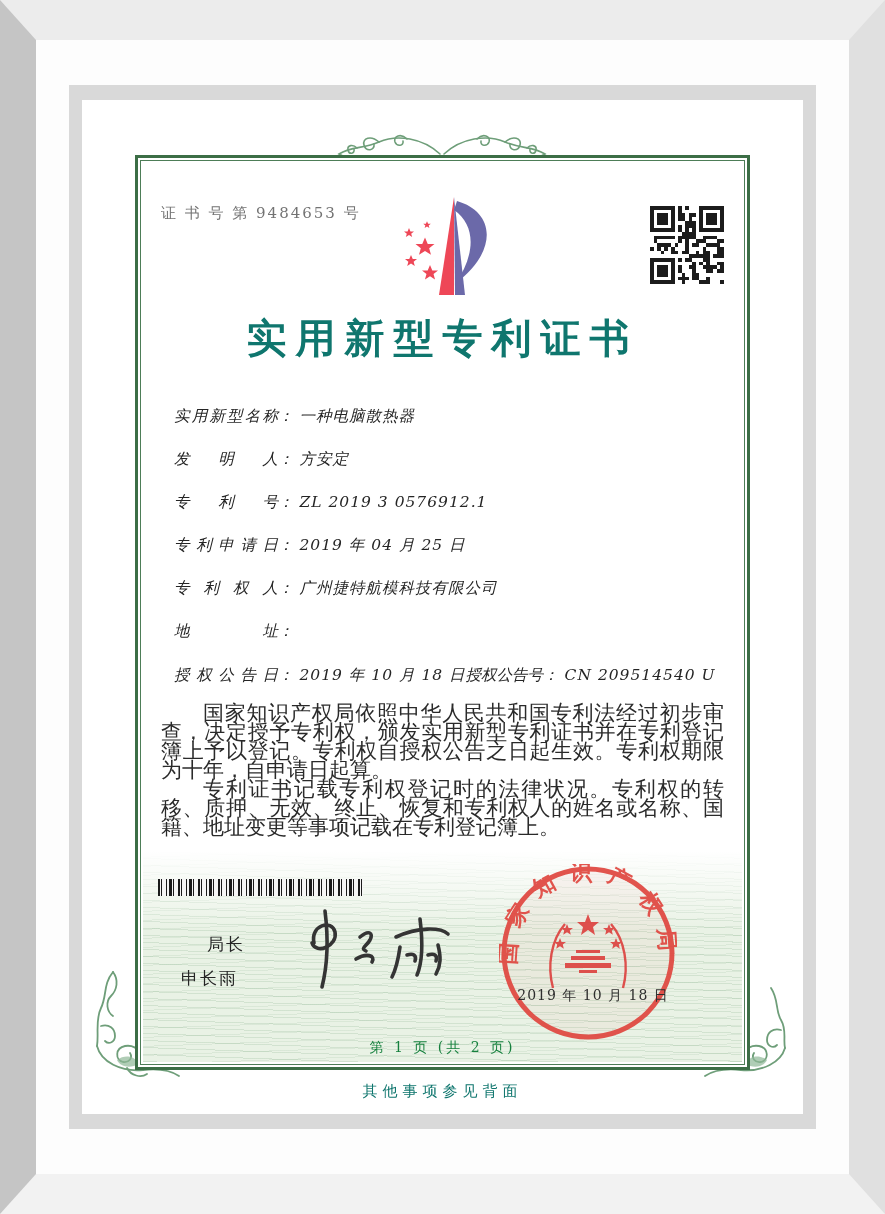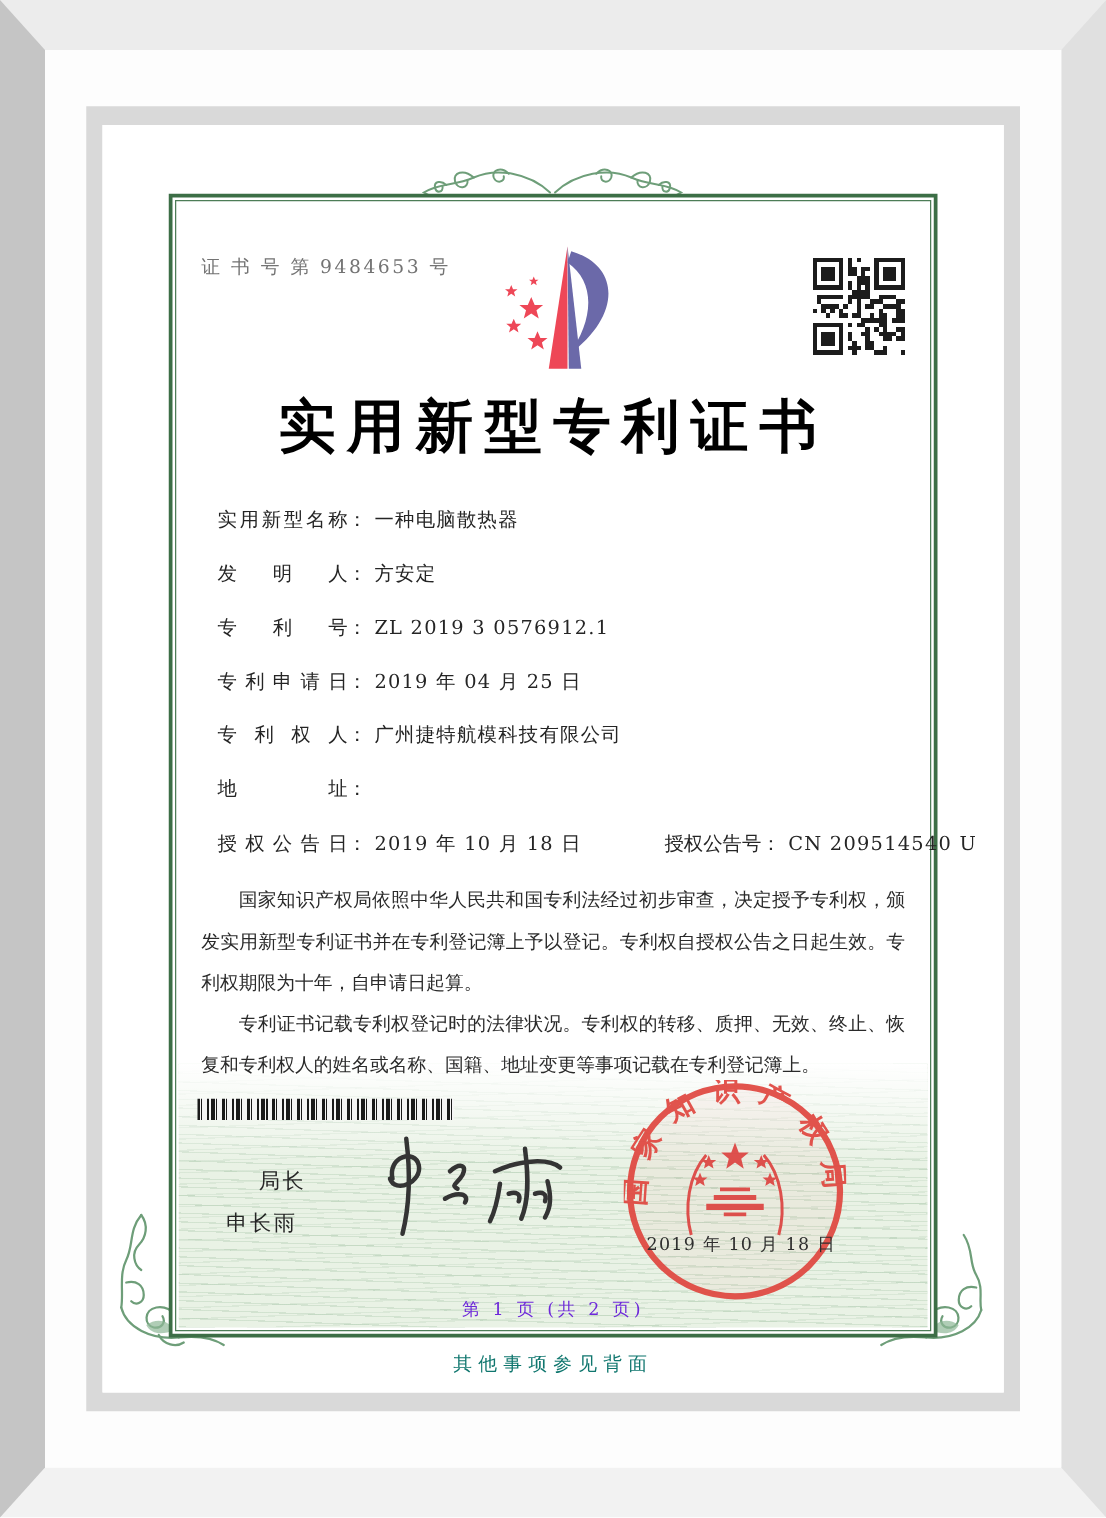--- a/index.html
+++ b/index.html
@@ -28,47 +28,47 @@
       repeating-linear-gradient(2deg,  rgba(116,163,122,.20) 0 1px, transparent 1px 7px),
       repeating-linear-gradient(-2deg, rgba(116,163,122,.13) 0 1px, transparent 1px 9px);
   }
   .guilloche:before{content:"";position:absolute;left:0;right:0;top:0;height:80px;
       background:linear-gradient(to bottom,#ffffff,rgba(255,255,255,0));}
   
   .cert-number{position:absolute;left:20px;top:43px;font-size:15px;letter-spacing:2px;color:#737373;z-index:1;}
   .logo{position:absolute;left:253px;top:30px;width:110px;height:112px;z-index:1;}
   .qr{position:absolute;left:509px;top:45px;width:74px;height:78px;z-index:1;}
   .cert-title{position:absolute;left:0;top:150px;width:100%;text-align:center;
-      font-size:46px;letter-spacing:9px;font-weight:600;color:#000000;z-index:1;}
-  
-  .row{position:absolute;left:33px;display:flex;align-items:baseline;font-size:15.5px;z-index:1;white-space:nowrap;}
+      font-size:40px;letter-spacing:9px;font-weight:600;color:#0f766e;z-index:1;}
+  
+  .row{position:absolute;left:33px;display:flex;align-items:baseline;font-size:15.5px;z-index:1;white-space:nowrap;font-style:italic;}
   .flabel{display:inline-block;width:104px;text-align:justify;text-align-last:justify;flex:0 0 auto;}
   .colon{flex:0 0 auto;}
   .fvalue{margin-left:6px;letter-spacing:1px;}
-  .pair2{margin-left:66px;display:flex;align-items:baseline;}
+  .pair2{display:flex;align-items:baseline;}
   
   .paras{position:absolute;left:20px;top:543px;width:563px;z-index:1;
-      font-size:15px;line-height:33px;text-align:justify;color:#2a2a2a;}
+      font-size:21px;line-height:19px;text-align:justify;color:#2a2a2a;}
   .paras p{margin:0;text-indent:2em;}
   
   .barcode{position:absolute;left:17px;top:718px;width:205px;height:17px;z-index:1;
     background:repeating-linear-gradient(90deg,
       #1b1b1b 0 2px,#f6f6f6 2px 3px,#1b1b1b 3px 4px,#f6f6f6 4px 8px,
       #1b1b1b 8px 9px,#f6f6f6 9px 11px,#1b1b1b 11px 14px,#f6f6f6 14px 15px,
       #1b1b1b 15px 16px,#f6f6f6 16px 20px);}
   .signer-title{position:absolute;left:33px;top:772px;font-size:17px;letter-spacing:2px;z-index:1;
       font-family:"DejaVu Sans","Liberation Sans",sans-serif;margin-left:33px;}
   .signer-name{position:absolute;left:40px;top:806px;font-size:17px;letter-spacing:2px;z-index:1;
       font-family:"DejaVu Sans","Liberation Sans",sans-serif;}
   .signature{position:absolute;left:145px;top:740px;width:180px;height:95px;z-index:1;}
   .seal{position:absolute;left:358px;top:703px;width:178px;height:178px;z-index:1;opacity:.92;}
   .seal-date{position:absolute;left:372px;top:826px;width:160px;text-align:center;z-index:2;
       font-size:14px;letter-spacing:1px;color:#2e2e2e;}
   .page-indicator{position:absolute;left:0;top:878px;width:100%;text-align:center;
-      font-size:14px;letter-spacing:3px;z-index:2;color:#6d28d9;}
+      font-size:14px;letter-spacing:3px;z-index:2;color:#15803d;}
   .footer-note{position:absolute;left:0;top:982px;width:100%;text-align:center;
       font-size:15px;letter-spacing:5px;color:#0f766e;}
   
   .ornament-top{position:absolute;left:245px;top:27px;width:230px;height:54px;}
   .flourish-bl{position:absolute;left:5px;top:868px;width:96px;height:110px;}
   .flourish-br{position:absolute;left:619px;top:868px;width:96px;height:110px;transform:scaleX(-1);}
   svg{display:block;}
 </style>
 </head>
 <body>

